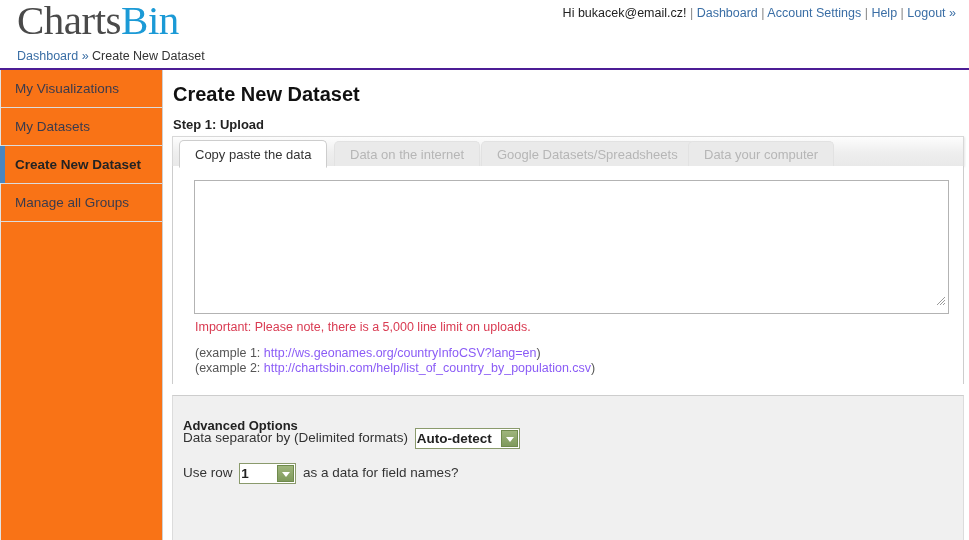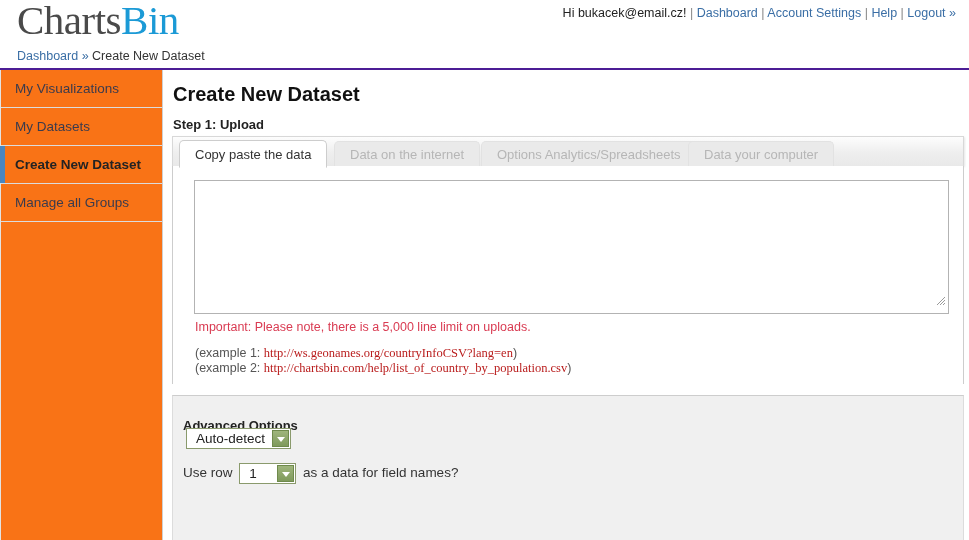--- a/index.html
+++ b/index.html
@@ -193,21 +193,21 @@
     color: #d93b52;
     white-space: nowrap;
   }
   .example-line {
     position: absolute;
     left: 22px;
     font-size: 12.5px;
     color: #555555;
     white-space: nowrap;
   }
-  .example-line a { color: #b91c1c; text-decoration: none; font-family: Liberation Serif, serif; }
+  .example-line a { color: #8b5cf6; text-decoration: none; }
   #example1 { top: 180px; }
   #example2 { top: 195px; }
 
   
   #advanced {
     position: absolute;
     left: 8px; top: 325px;
     width: 792px; height: 163px;
     background: #f0f0f0;
     border: 1px solid #dcdcdc;
@@ -247,25 +247,26 @@
     height: 21px;
     background: #ffffff;
     border: 1px solid #8a9a6c;
     box-sizing: border-box;
     margin: 0 3px;
   }
   .fakeselect .selval {
     display: block;
     height: 19px;
     line-height: 19px;
-    padding-left: 9px;
+    padding-left: 1px;
     padding-right: 24px;
     font-size: 13.5px;
     color: #222222;
     white-space: nowrap;
+    font-weight: bold;
   }
   .fakeselect .arrowbtn {
     position: absolute;
     right: 1px; top: 1px;
     width: 17px; height: 17px;
     background: linear-gradient(to bottom, #9fb57c 0%, #7f9a5c 100%);
     border: 1px solid #6f8a4c;
     box-sizing: border-box;
   }
   .fakeselect .arrowbtn::after {
@@ -330,21 +331,21 @@
   <div id="step-label">Step 1: Upload</div>
 
   <div id="tabstrip">
     <div class="tab active" style="left:6px;">
       <span>Copy paste the data</span>
     </div>
     <div class="tab inactive" style="left:161px;">
       <span>Data on the internet</span>
     </div>
     <div class="tab inactive" style="left:308px;">
-      <span>Options Analytics/Spreadsheets</span>
+      <span>Google Datasets/Spreadsheets</span>
     </div>
     <div class="tab inactive" style="left:515px;">
       <span>Data your computer</span>
     </div>
   </div>
 
   <div id="tabpanel">
 
     <textarea id="paste-area" placeholder="" style=""></textarea>
 
@@ -362,20 +363,21 @@
       <span>(example 2: </span><a href="#">http://chartsbin.com/help/list_of_country_by_population.csv</a><span>)</span>
     </div>
 
   </div>
 
   <div id="advanced">
 
     <div id="adv-title">Advanced Options</div>
 
     <div id="sep-row">
+      <span>Data separator by (Delimited formats)</span>
       <span class="fakeselect" id="sep-select">
         <span class="selval">Auto-detect</span>
         <span class="arrowbtn"></span>
       </span>
     </div>
 
     <div id="row-row">
       <span>Use row</span>
       <span class="fakeselect" id="row-select">
         <span class="selval">1</span>

